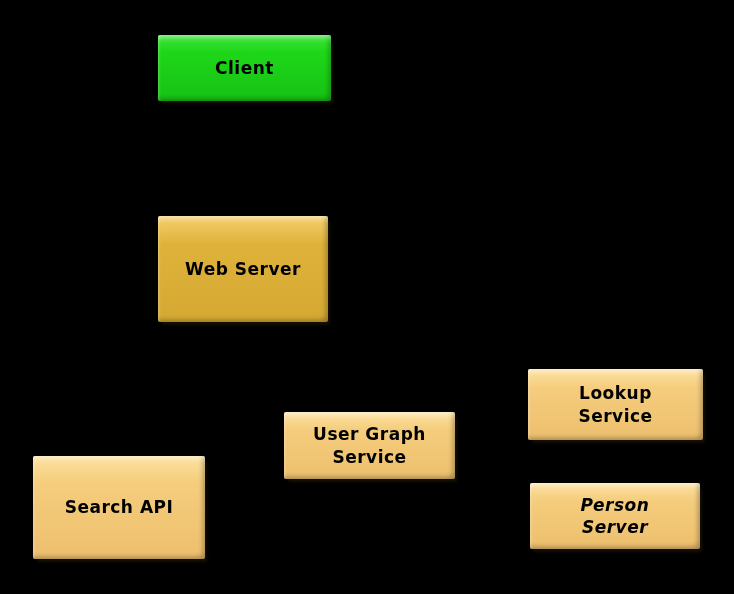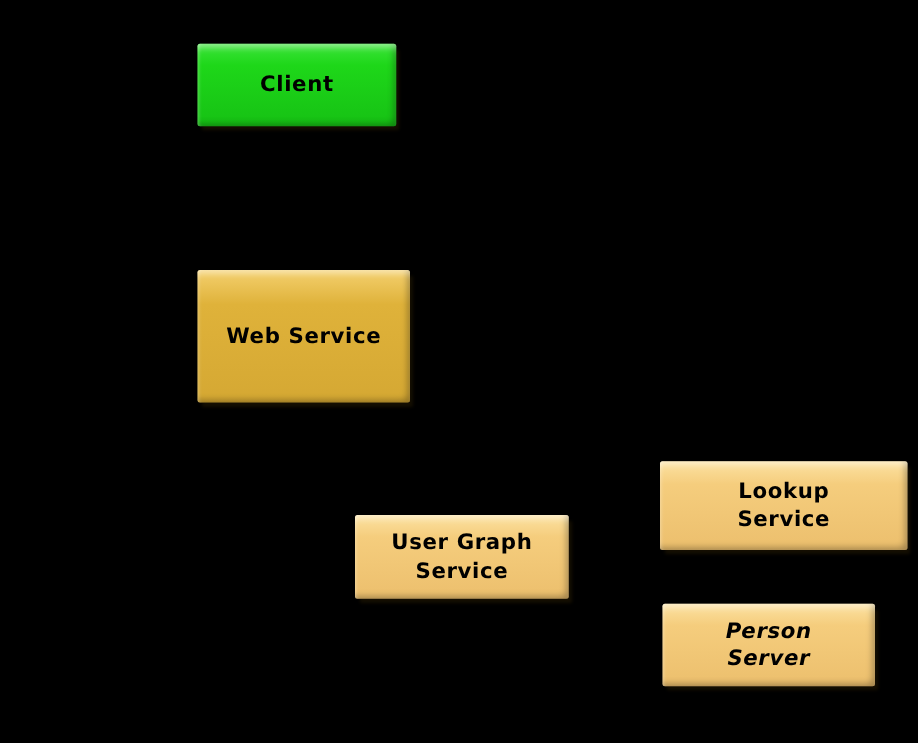--- a/index.html
+++ b/index.html
@@ -34,31 +34,34 @@
     letter-spacing: 0.5px;
     text-align: center;
     white-space: pre-line;
     color: #000;
   }
 </style>
 </head>
 <body>
 
 <div id="stage" style="width: 734px; height: 594px; background: rgb(0, 0, 0);">
-    <div class="node" style="left: 158px; top: 35px; width: 159px; height: 66px; background: linear-gradient(rgb(60, 228, 58) 0%, rgb(30, 215, 25) 26%, rgb(22, 193, 20) 100%);">
+    <div class="node" style="left: 158px; top: 35px; width: 173px; height: 66px; background: linear-gradient(rgb(60, 228, 58) 0%, rgb(30, 215, 25) 26%, rgb(22, 193, 20) 100%);">
       <span class="node-label" style="color: rgb(0, 0, 0);">Client</span>
     </div>
     <div class="node" style="left: 158px; top: 216px; width: 170px; height: 106px; background: linear-gradient(rgb(244, 208, 110) 0%, rgb(223, 178, 58) 26%, rgb(213, 168, 51) 100%);">
-      <span class="node-label" style="color: rgb(0, 0, 0);">Web Service</span>
+      <span class="node-label" style="color: rgb(0, 0, 0);">Web Server</span>
+    </div>
+    <div class="node" style="left: 33px; top: 456px; width: 172px; height: 103px; background: linear-gradient(rgb(252, 226, 162) 0%, rgb(245, 205, 125) 26%, rgb(236, 191, 109) 100%);">
+      <span class="node-label" style="color: rgb(0, 0, 0);">Search API</span>
     </div>
     <div class="node" style="left: 284px; top: 412px; width: 171px; height: 67px; background: linear-gradient(rgb(252, 226, 162) 0%, rgb(245, 205, 125) 26%, rgb(236, 191, 109) 100%);">
       <span class="node-label" style="color: rgb(0, 0, 0);">User Graph
 Service</span>
     </div>
-    <div class="node" style="left: 528px; top: 369px; width: 198px; height: 71px; background: linear-gradient(rgb(252, 226, 162) 0%, rgb(245, 205, 125) 26%, rgb(236, 191, 109) 100%);">
+    <div class="node" style="left: 528px; top: 369px; width: 175px; height: 71px; background: linear-gradient(rgb(252, 226, 162) 0%, rgb(245, 205, 125) 26%, rgb(236, 191, 109) 100%);">
       <span class="node-label" style="color: rgb(0, 0, 0);">Lookup
 Service</span>
     </div>
     <div class="node" style="left: 530px; top: 483px; width: 170px; height: 66px; background: linear-gradient(rgb(252, 226, 162) 0%, rgb(245, 205, 125) 26%, rgb(236, 191, 109) 100%);">
       <span class="node-label" style="color: rgb(0, 0, 0); font-style: italic;">Person
 Server</span>
     </div>
   </div>
 
 </body></html>

